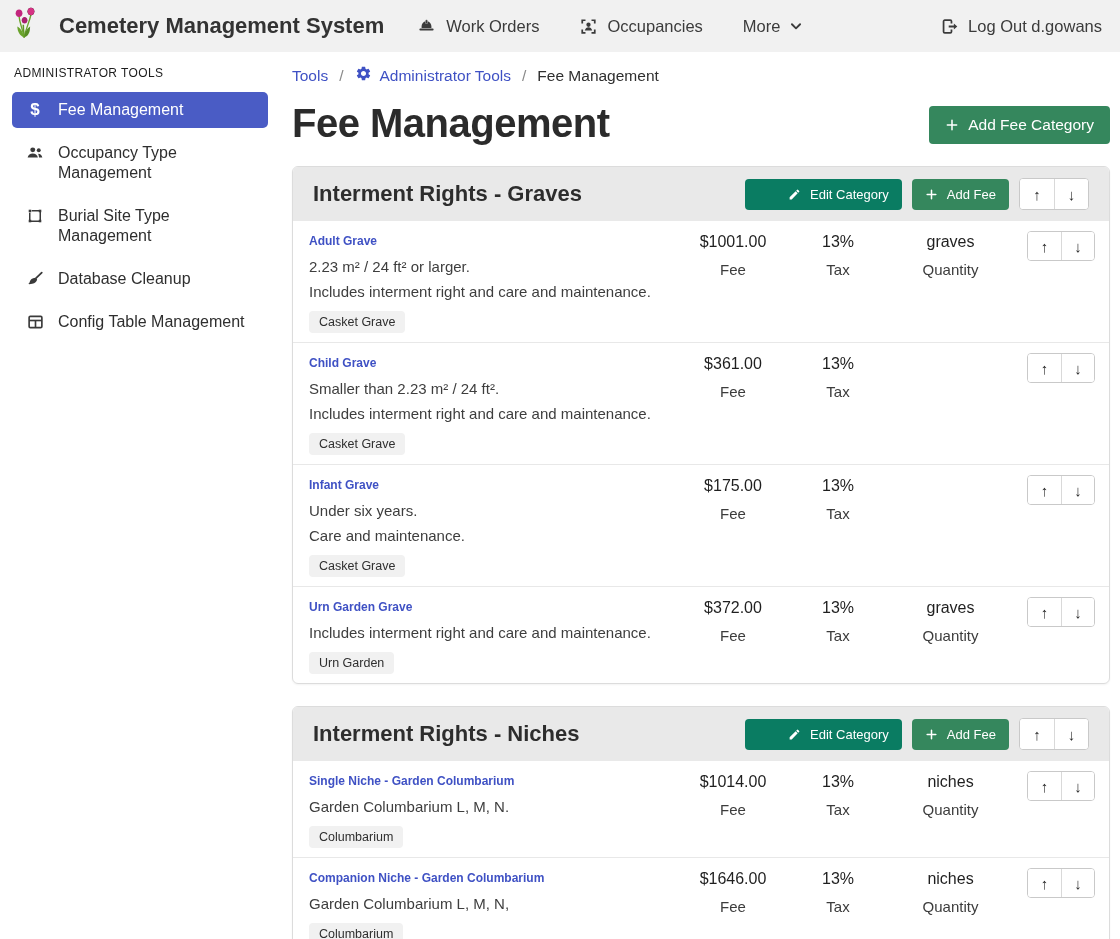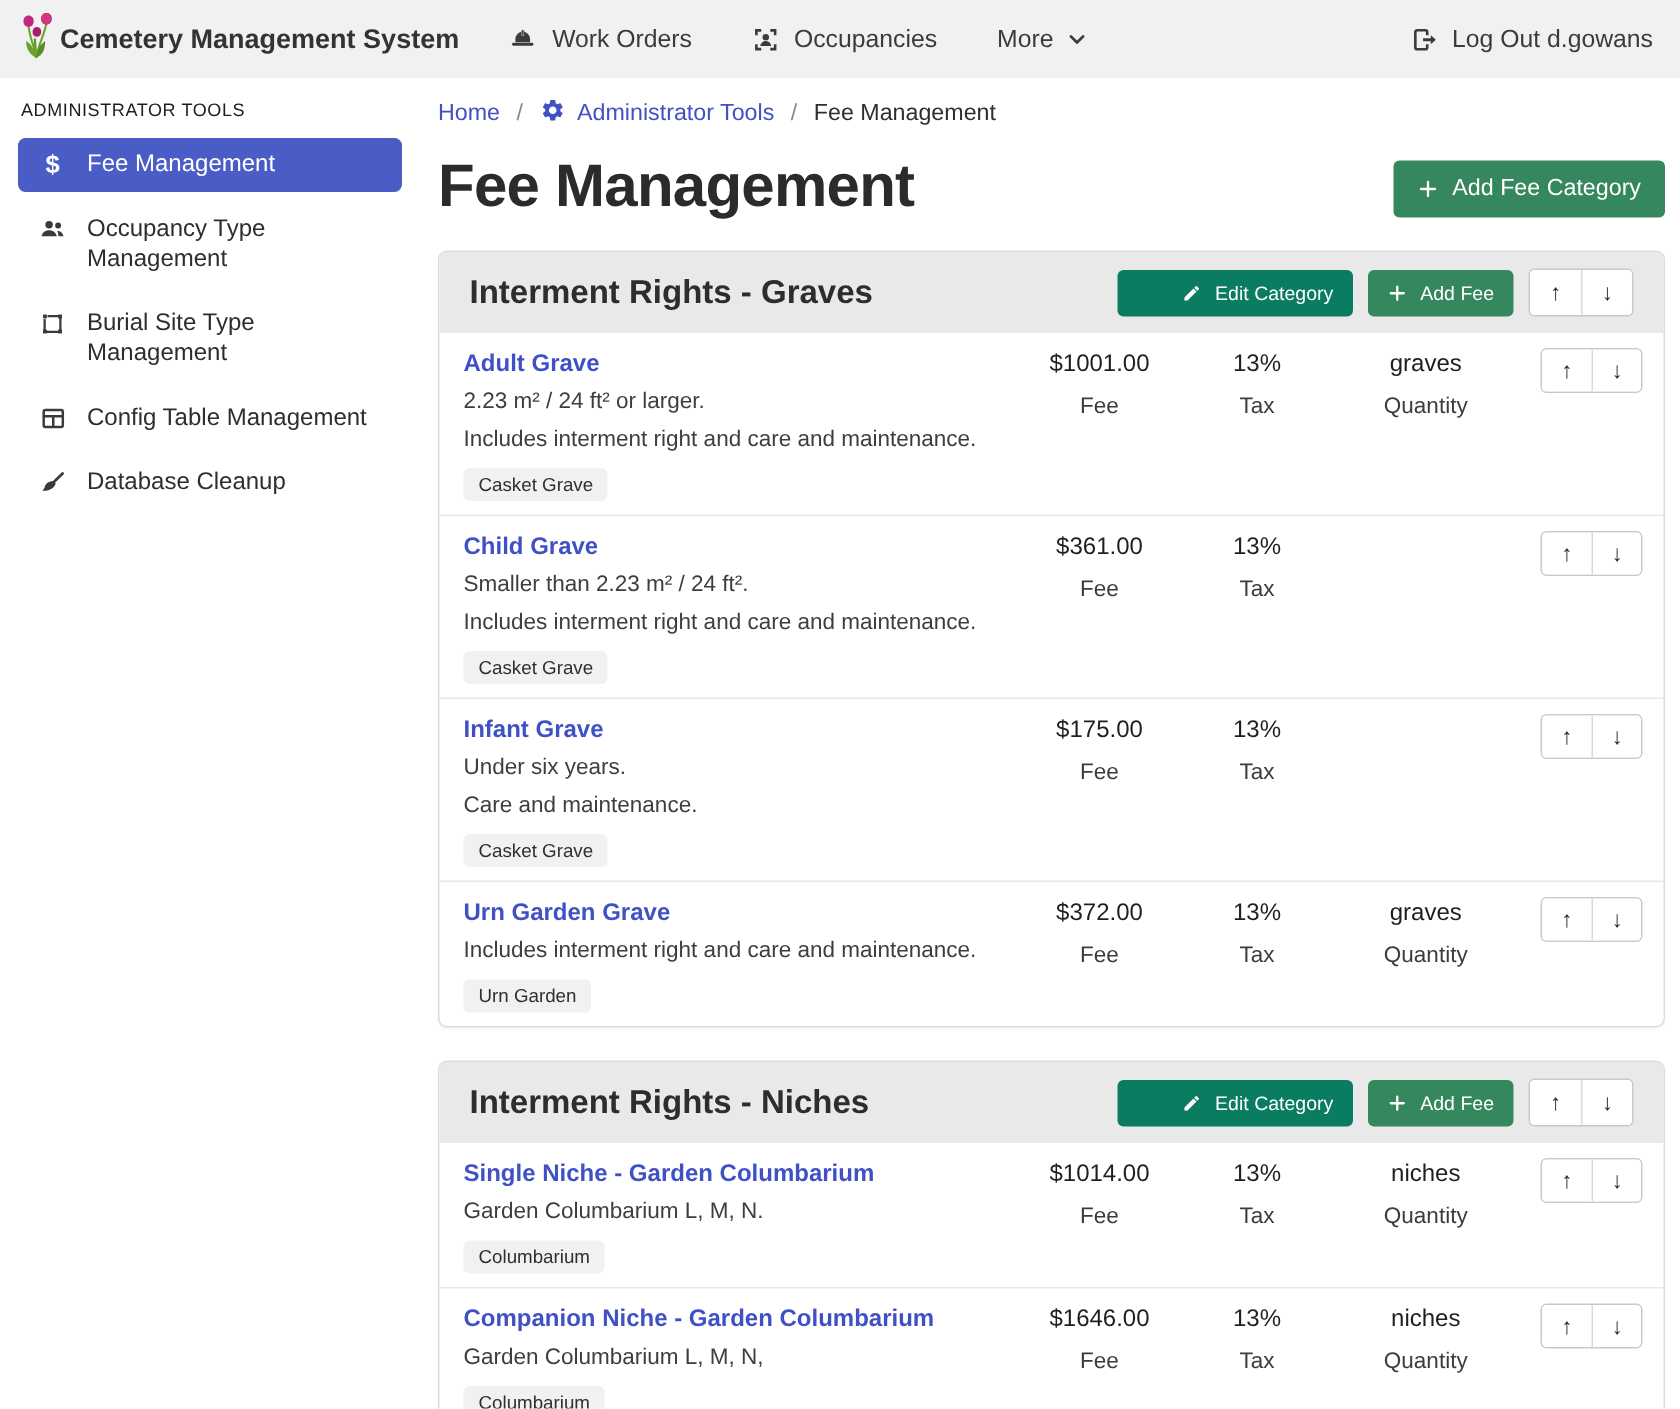--- a/index.html
+++ b/index.html
@@ -8,21 +8,21 @@
     --teal:#0a7c62;
     --sidebar-active:#4a5cc5;
   }
   *{box-sizing:border-box;margin:0;padding:0;}
   body{
     width:1120px;height:939px;overflow:hidden;background:#fff;color:#2d2d2d;
     font-family:"Liberation Sans","DejaVu Sans",sans-serif;
   }
   
   .navbar{height:52px;background:#f1f1f1;display:flex;align-items:center;padding:0 18px 0 12px;}
-  .brand{display:flex;align-items:center;gap:2px;font-weight:bold;font-size:18px;color:#333;}
+  .brand{display:flex;align-items:center;gap:21px;font-weight:bold;font-size:22px;color:#333;}
   .nav-links{display:flex;align-items:flex-end;margin-left:32px;gap:40px;}
   .nav-item{display:flex;align-items:center;gap:9px;font-size:16.5px;color:#3b3b3b;cursor:pointer;}
   .nav-item .icon, .logout .icon{display:flex;align-items:center;color:#3b3b3b;}
   .logout{margin-left:auto;display:flex;align-items:center;gap:9px;font-size:16.5px;color:#3b3b3b;cursor:pointer;}
   
   .layout{display:flex;height:660px;}
   .sidebar{width:280px;flex-shrink:0;padding:12px 12px 0;}
   .sidebar-heading{font-size:12px;color:#1d1d1d;letter-spacing:.4px;padding:2px 2px 12px;}
   .side-item{display:flex;gap:12px;align-items:flex-start;padding:8px 12px;border-radius:5px;
     font-size:16px;line-height:20px;color:#2e2e2e;margin-bottom:7px;cursor:pointer;}
@@ -55,21 +55,21 @@
   
   .card{border:1px solid #dcdcdc;border-radius:6px;margin-bottom:22px;overflow:hidden;
     box-shadow:0 1px 2px rgba(0,0,0,.05);}
   .card-header{background:#e9e9e9;padding:11px 20px;display:flex;align-items:center;justify-content:space-between;}
   .card-header h2{font-size:22px;color:#2d2d2d;font-weight:bold;}
   .header-actions{display:flex;align-items:center;gap:10px;}
   
   .fee-row{display:flex;align-items:flex-start;padding:10px 14px 9px 16px;border-bottom:1px solid #e8e8e8;}
   .fee-row:last-child{border-bottom:none;}
   .fee-main{flex:1;min-width:0;padding-right:8px;}
-  .fee-name{font-size:16px;font-weight:bold;color:var(--accent);text-decoration:none;cursor:pointer;
+  .fee-name{font-size:12px;font-weight:bold;color:var(--accent);text-decoration:none;cursor:pointer;
     display:inline-block;line-height:21px;}
   .fee-desc{font-size:15px;color:#3e3e3e;margin-top:5px;line-height:20px;}
   .badge{display:inline-block;background:#f1f1f1;border-radius:4px;padding:4px 10px;font-size:12.5px;
     color:#2f2f2f;margin-top:9px;}
   .stat{width:110px;text-align:center;flex-shrink:0;}
   .stat.tax{width:100px;}
   .stat.qty{width:125px;}
   .stat-value{font-size:16px;line-height:21px;color:#1f1f1f;}
   .stat-label{font-size:15px;color:#3c3c3c;margin-top:9px;}
 </style>
@@ -165,43 +165,43 @@
               <rect x="3.6" y="3.6" width="3.4" height="3.4" fill="currentColor"></rect>
               <rect x="17" y="3.6" width="3.4" height="3.4" fill="currentColor"></rect>
               <rect x="3.6" y="17" width="3.4" height="3.4" fill="currentColor"></rect>
               <rect x="17" y="17" width="3.4" height="3.4" fill="currentColor"></rect>
             </svg>
           </span>
           <span>Burial Site Type Management</span>
         </div>
         <div class="side-item">
           <span class="icon">
+            <svg width="20" height="18" viewBox="0 0 24 24">
+              <path d="M21 3.5l-7.6 7.4" stroke="currentColor" stroke-width="2.4" stroke-linecap="round"></path>
+              <path fill="currentColor" d="M12.6 10.2l2.3 2.3c-.7 2.6-2.9 4.9-6.6 5.9-1.9.5-3.8.6-5.3.4 1.1-1 1.9-2.2 2.2-3.5.6-2.5 2.8-4.6 7.4-5.1z"></path>
+            </svg>
+          </span>
+          <span>Database Cleanup</span>
+        </div>
+        <div class="side-item">
+          <span class="icon">
             <svg width="19" height="18" viewBox="0 0 24 24">
               <rect x="3.5" y="4.5" width="17" height="15" rx="1.6" fill="none" stroke="currentColor" stroke-width="2.2"></rect>
               <line x1="3.5" y1="10" x2="20.5" y2="10" stroke="currentColor" stroke-width="2.2"></line>
               <line x1="12" y1="10" x2="12" y2="19.5" stroke="currentColor" stroke-width="2.2"></line>
             </svg>
           </span>
           <span>Config Table Management</span>
         </div>
-        <div class="side-item">
-          <span class="icon">
-            <svg width="20" height="18" viewBox="0 0 24 24">
-              <path d="M21 3.5l-7.6 7.4" stroke="currentColor" stroke-width="2.4" stroke-linecap="round"></path>
-              <path fill="currentColor" d="M12.6 10.2l2.3 2.3c-.7 2.6-2.9 4.9-6.6 5.9-1.9.5-3.8.6-5.3.4 1.1-1 1.9-2.2 2.2-3.5.6-2.5 2.8-4.6 7.4-5.1z"></path>
-            </svg>
-          </span>
-          <span>Database Cleanup</span>
-        </div>
       </div>
   </aside>
 
   <main>
     <nav class="breadcrumb">
-      <a>Home</a>
+      <a>Tools</a>
       <span class="sep">/</span>
       <a>
         <span class="icon">
           <svg width="17" height="17" viewBox="0 0 24 24" fill="currentColor">
               <path d="M19.14 12.94c.04-.3.06-.61.06-.94 0-.32-.02-.64-.07-.94l2.03-1.58a.49.49 0 0 0 .12-.61l-1.92-3.32a.49.49 0 0 0-.59-.22l-2.39.96c-.5-.38-1.03-.7-1.62-.94l-.36-2.54a.47.47 0 0 0-.48-.41h-3.84c-.24 0-.43.17-.47.41l-.36 2.54c-.59.24-1.13.57-1.62.94l-2.39-.96a.49.49 0 0 0-.59.22L2.74 8.87c-.12.21-.08.47.12.61l2.03 1.58c-.05.3-.09.63-.09.94s.02.64.07.94l-2.03 1.58a.49.49 0 0 0-.12.61l1.92 3.32c.12.22.37.29.59.22l2.39-.96c.5.38 1.03.7 1.62.94l.36 2.54c.05.24.24.41.48.41h3.84c.24 0 .44-.17.47-.41l.36-2.54c.59-.24 1.13-.56 1.62-.94l2.39.96c.22.08.47 0 .59-.22l1.92-3.32a.49.49 0 0 0-.12-.61l-2.01-1.58zM12 15.6c-1.98 0-3.6-1.62-3.6-3.6s1.62-3.6 3.6-3.6 3.6 1.62 3.6 3.6-1.62 3.6-3.6 3.6z"></path>
             </svg>
         </span>
         <span>Administrator Tools</span>
       </a>
       <span class="sep">/</span>

